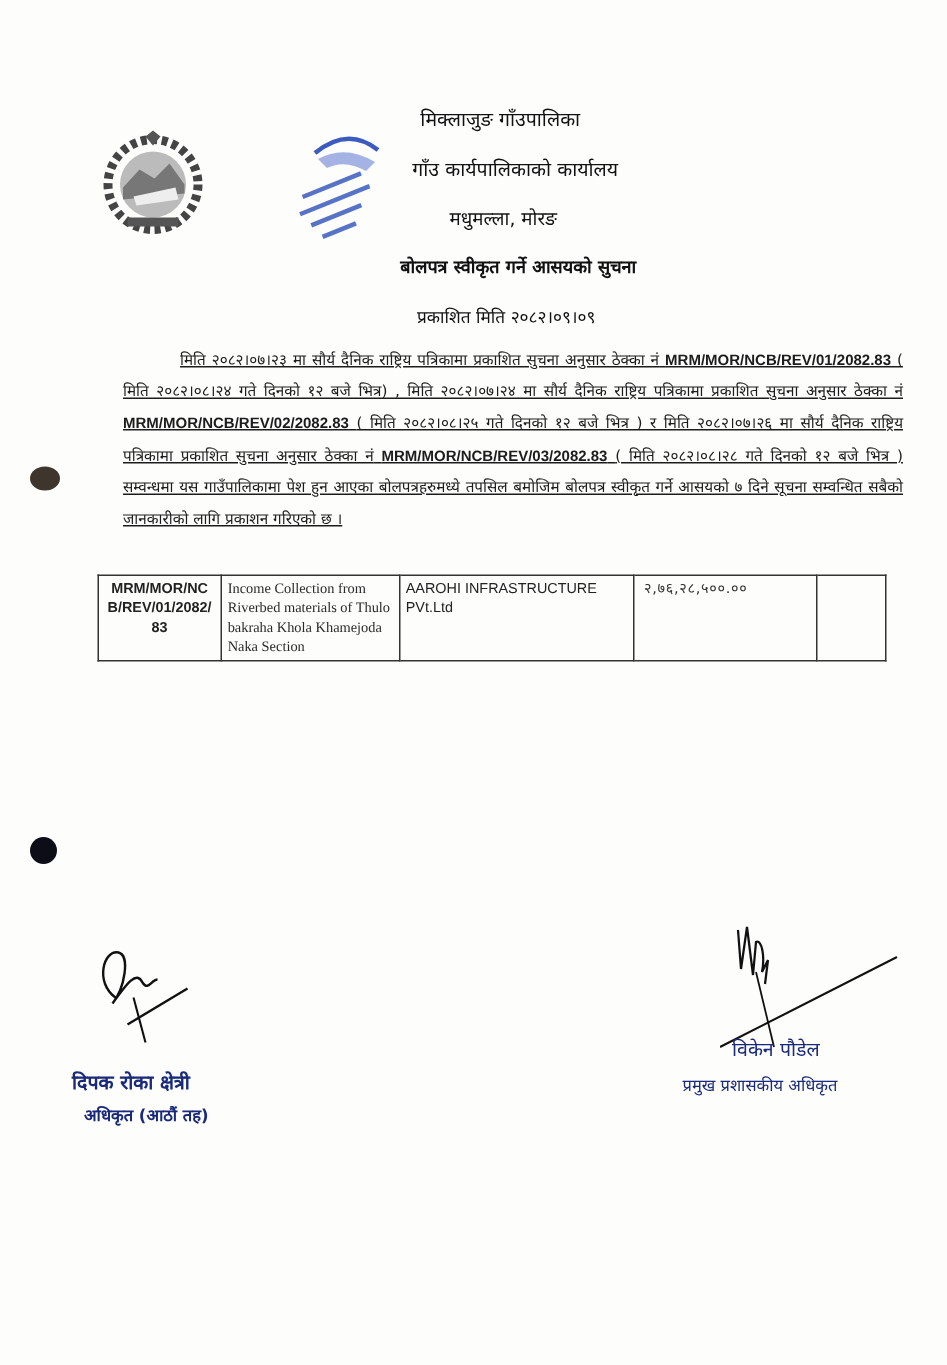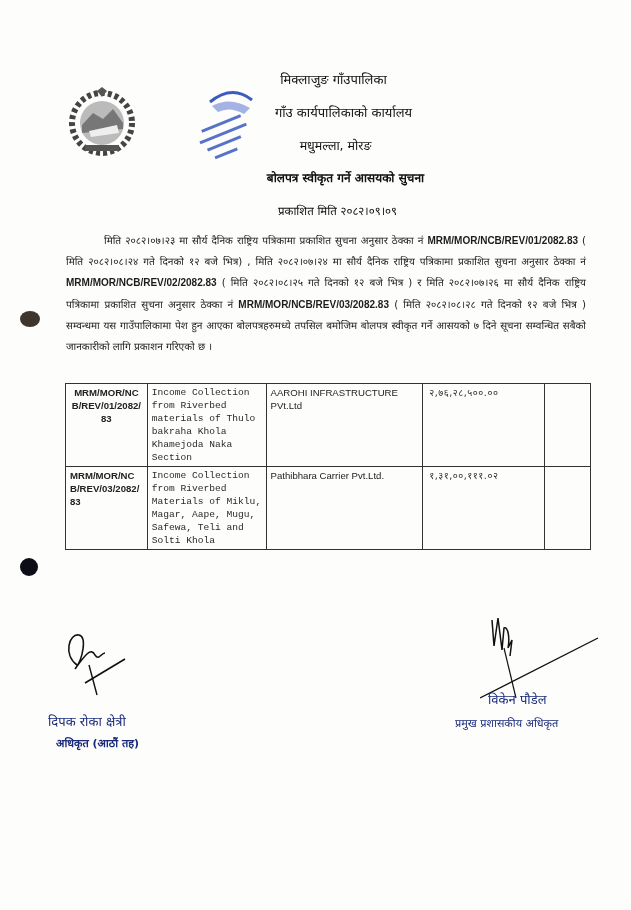--- a/index.html
+++ b/index.html
@@ -1,30 +1,30 @@
 <!DOCTYPE html>
 <html><head>
 <meta charset="utf-8">
 <style>
   html, body { margin:0; padding:0; }
   body { width:631px; height:910px; background:#fdfdfb; position:relative; overflow:hidden;
          font-family:"DejaVu Sans", sans-serif; color:#1a1a1a; }
   .abs { position:absolute; }
   .hdr { position:absolute; left:0; width:631px; text-align:center; font-size:12.5px; color:#111; }
-  .body-text { position:absolute; left:66px; width:520px; font-size:10.2px; line-height:21.2px; text-align:justify; color:#1c1c1c; }
+  .body-text { position:absolute; left:82px; width:520px; font-size:10.2px; line-height:21.2px; text-align:justify; color:#1c1c1c;text-decoration:underline; }
   .body-text p { margin:0; text-indent:38px; }
   .code { font-family:"Liberation Sans", sans-serif; font-weight:bold; font-size:10px; }
   table.tbl { position:absolute; left:65px; top:383px; width:526px; border-collapse:collapse; }
   table.tbl td { border:1.3px solid #333; vertical-align:top; padding:2px 4px; font-size:9.6px; line-height:13px; }
   .th { font-size:9.5px; color:#222; }
   .cid { font-family:"Liberation Sans", sans-serif; font-weight:bold; font-size:11px; line-height:15px; color:#222; }
-  .desc { font-family:Liberation Mono, monospace; font-size:10px; line-height:13px; color:#2a2a2a;margin-top:48px; }
+  .desc { font-family:Liberation Serif, serif; font-size:10px; line-height:13px; color:#2a2a2a;margin-top:48px; }
   .firm { font-family:Liberation Sans, sans-serif; font-size:9px; color:#222; }
   .amt { font-size:12.5px; letter-spacing:0.5px; color:#333; padding-left:6px !important; }
-  .sig-name { position:absolute; font-weight:normal; font-size:13px; color:#1a2a7a; }
+  .sig-name { position:absolute; font-weight:bold; font-size:13px; color:#1a2a7a; }
   .sig-title { position:absolute; font-size:11px; color:#1a2a7a; }
   .dot { position:absolute; border-radius:50%; }
 </style>
 </head>
 <body>
 
 <div class="abs" style="left:67px;top:85px;width:70px;height:72px;">
   <svg width="70" height="72" viewBox="0 0 70 72">
     <ellipse cx="35" cy="38" rx="30" ry="30" fill="none" stroke="#444" stroke-width="6" stroke-dasharray="4 3"></ellipse>
     <ellipse cx="35" cy="38" rx="22" ry="22" fill="#bbb"></ellipse>
@@ -78,27 +78,20 @@
       <col style="width:46px">
   </colgroup>
   <tbody>
   <tr style="height:52px;">
     <td class="cid" style="word-break:break-all;text-align:center;">MRM/MOR/NCB/REV/01/2082/83</td>
     <td class="desc">Income Collection from Riverbed materials of Thulo bakraha Khola Khamejoda Naka Section</td>
     <td class="firm">AAROHI INFRASTRUCTURE  PVt.Ltd</td>
     <td class="amt">२,७६,२८,५००.००</td>
     <td></td>
   </tr>
-  <tr style="height:68px;">
-    <td class="cid" style="word-break:break-all;">MRM/MOR/NCB/REV/03/2082/83</td>
-    <td class="desc">Income Collection from Riverbed Materials of Miklu, Magar, Aape, Mugu, Safewa, Teli and Solti Khola</td>
-    <td class="firm">Pathibhara Carrier Pvt.Ltd.</td>
-    <td class="amt">१,३१,००,१११.०२</td>
-    <td></td>
-  </tr>
 </tbody>
   </table>
 
 <div class="abs" style="left:55px;top:625px;width:80px;height:75px;">
   <svg width="80" height="75" viewBox="0 0 80 75">
     <path d="M22 40 C8 30 14 8 24 10 C32 12 28 34 20 44 C30 30 36 22 40 30 C44 36 46 28 50 28" fill="none" stroke="#111" stroke-width="1.6"></path>
     <path d="M30 58 L70 34" stroke="#111" stroke-width="1.6"></path>
     <path d="M34 40 L42 70" stroke="#111" stroke-width="1.4"></path>
   </svg>
 </div>

